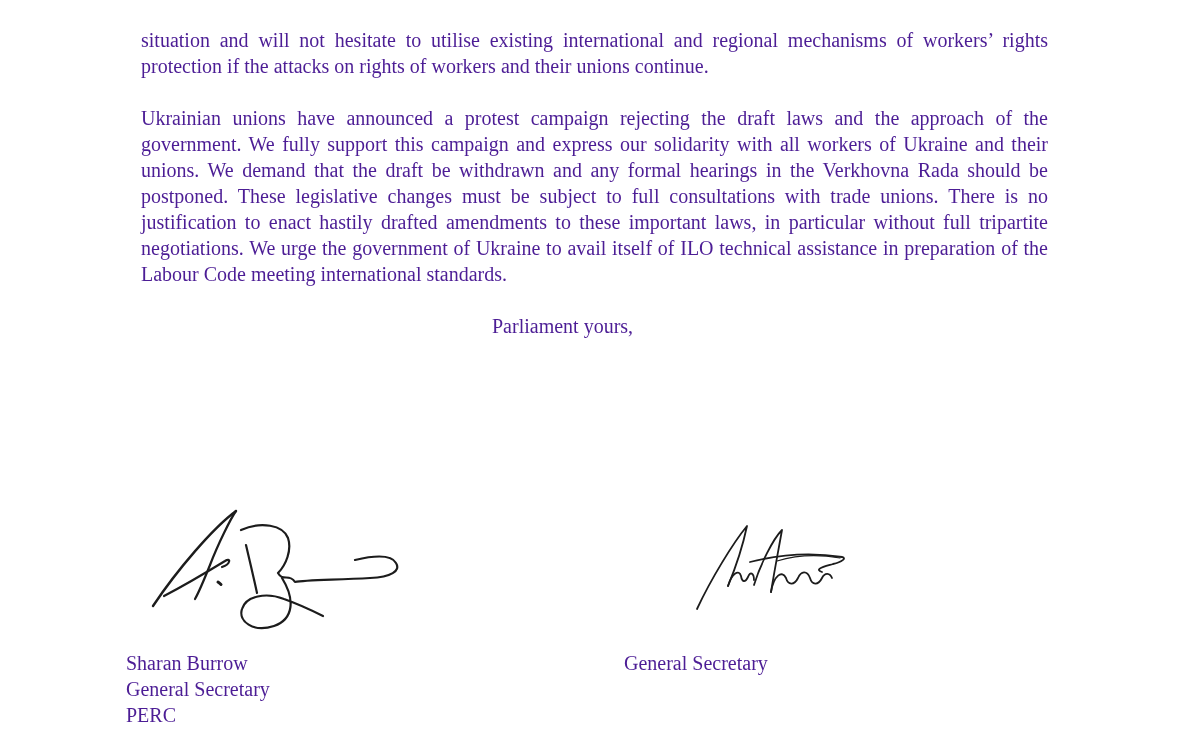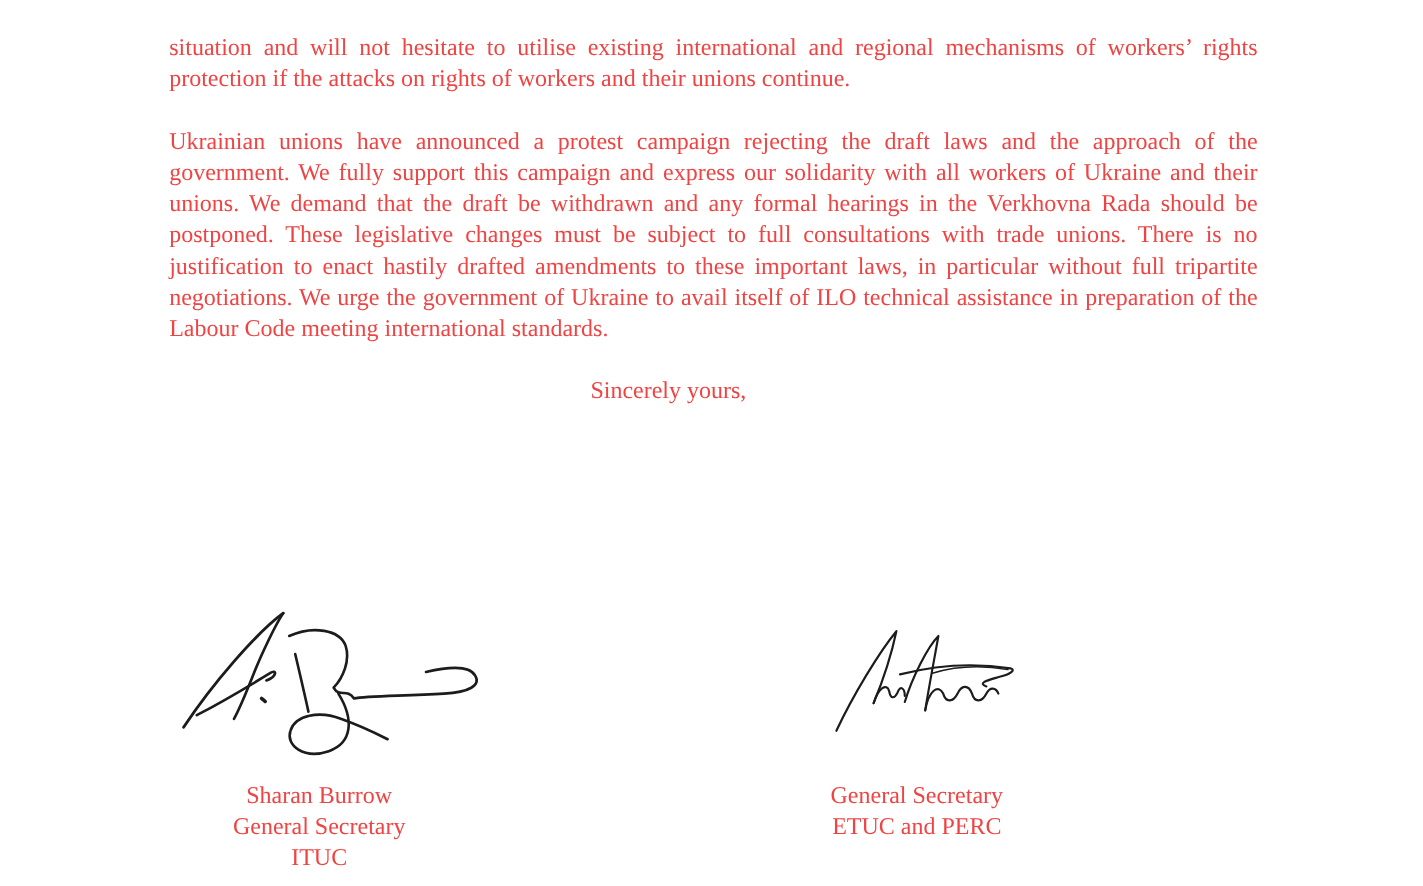--- a/index.html
+++ b/index.html
@@ -5,21 +5,21 @@
   * { margin: 0; padding: 0; box-sizing: border-box; }
   html, body {
     width: 1186px; height: 738px;
     background: #ffffff;
     overflow: hidden;
   }
   .page {
     position: relative;
     width: 1186px; height: 606px;
     background: #ffffff;
-    color: #ef4444;
+    color: #4c1d95;
     font-family: "Liberation Serif", "DejaVu Serif", serif;
   }
   .letter-body {
     position: absolute;
     left: 141px; top: 27px;
     width: 907px;
     font-size: 20px;
     line-height: 26px;
   }
   .para {
@@ -32,37 +32,36 @@
     margin-top: 17px;
   }
   .signature {
     position: absolute;
   }
   .sig-left  { left: 145px; top: 502px; }
   .sig-right { left: 695px; top: 513px; }
   .sig-block {
     position: absolute;
     width: 280px;
-    text-align: center;
     font-size: 20px;
     line-height: 26px;
   }
   .block-left  { left: 126px; top: 650px; }
   .block-right { left: 624px; top: 650px; }
   svg path { fill: none; stroke: #1c1c1c; stroke-linecap: round; stroke-linejoin: round; }
 </style>
 </head>
 <body>
 
 <div class="page">
 
   <div class="letter-body">
     <p class="para">situation and will not hesitate to utilise existing international and regional mechanisms of workers’ rights protection if the attacks on rights of workers and their unions continue.</p>
     <p class="para">Ukrainian unions have announced a protest campaign rejecting the draft laws and the approach of the government. We fully support this campaign and express our solidarity with all workers of Ukraine and their unions. We demand that the draft be withdrawn and  any formal hearings in the Verkhovna Rada should be postponed. These legislative changes must be  subject to full consultations with trade unions. There is no justification to enact hastily drafted amendments to these important laws, in particular without full tripartite negotiations. We urge the government of Ukraine to avail itself of ILO technical assistance in preparation of the Labour Code meeting international standards.</p>
-    <p class="closing">Sincerely yours,</p>
+    <p class="closing">Parliament yours,</p>
   </div>
 
   <div class="signature sig-left">
     <svg width="260" height="135" viewBox="0 0 260 135">
       <path stroke-width="2.4" d="M 8,104 C 32,68 68,26 91,9"></path>
       <path stroke-width="2.2" d="M 91,9 C 86,16 73,42 65,63 C 59,78 54,90 50,97"></path>
       <path stroke-width="2.2" d="M 19,94 C 42,82 62,70 80,59 C 86,55 86,62 77,65"></path>
       <path stroke-width="3" d="M 73,80 C 74.5,81 75.5,82 76,82.5"></path>
       <path stroke-width="2.2" d="M 101,43 C 105,60 109,77 112,91"></path>
       <path stroke-width="2.2" d="M 96,28 C 116,19 138,23 143,36 C 147,48 141,63 133,71 C 138,80 144,71 150,80 C 160,78 190,78 225,76 C 246,75 256,69 251,61 C 246,52 227,54 210,58"></path>
@@ -77,21 +76,20 @@
       <path stroke-width="1.8" d="M 59,72 C 65,52 78,26 87,17 C 84,34 79,60 76,79"></path>
       <path stroke-width="1.8" d="M 76,79 C 79,62 87,57 91,65 C 93,72 99,73 103,65 C 106,58 112,57 115,65 C 117,72 123,73 127,65 C 130,59 135,60 137,65"></path>
       <path stroke-width="1.8" d="M 55,49 C 90,40 122,40 147,44 C 152,45 147,49 138,51 C 128,54 119,56 127,59"></path>
       <path stroke-width="1.2" d="M 82,48 C 105,41 128,42 145,45"></path>
     </svg>
   </div>
 
   <div class="sig-block block-left">
     <div>Sharan Burrow</div>
     <div>General Secretary</div>
-    <div>ITUC</div>
+    <div>PERC</div>
   </div>
 
   <div class="sig-block block-right">
     <div>General Secretary</div>
-    <div>ETUC and PERC</div>
   </div>
 
 </div>
 
 </body></html>

